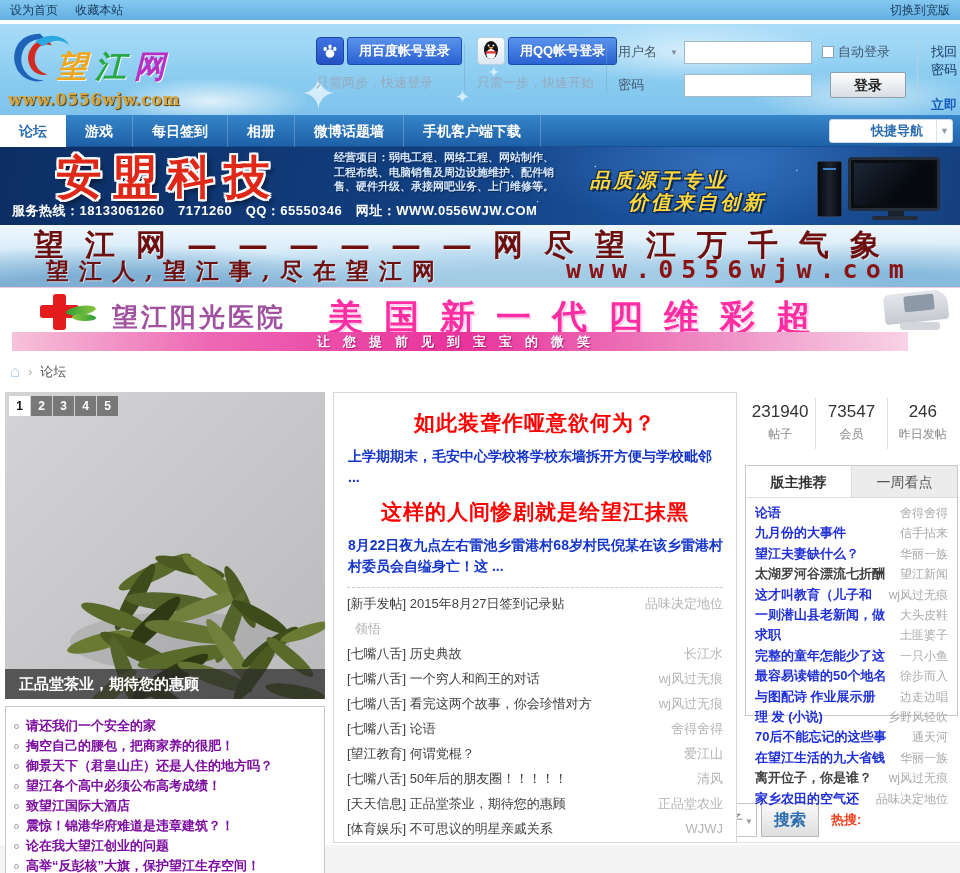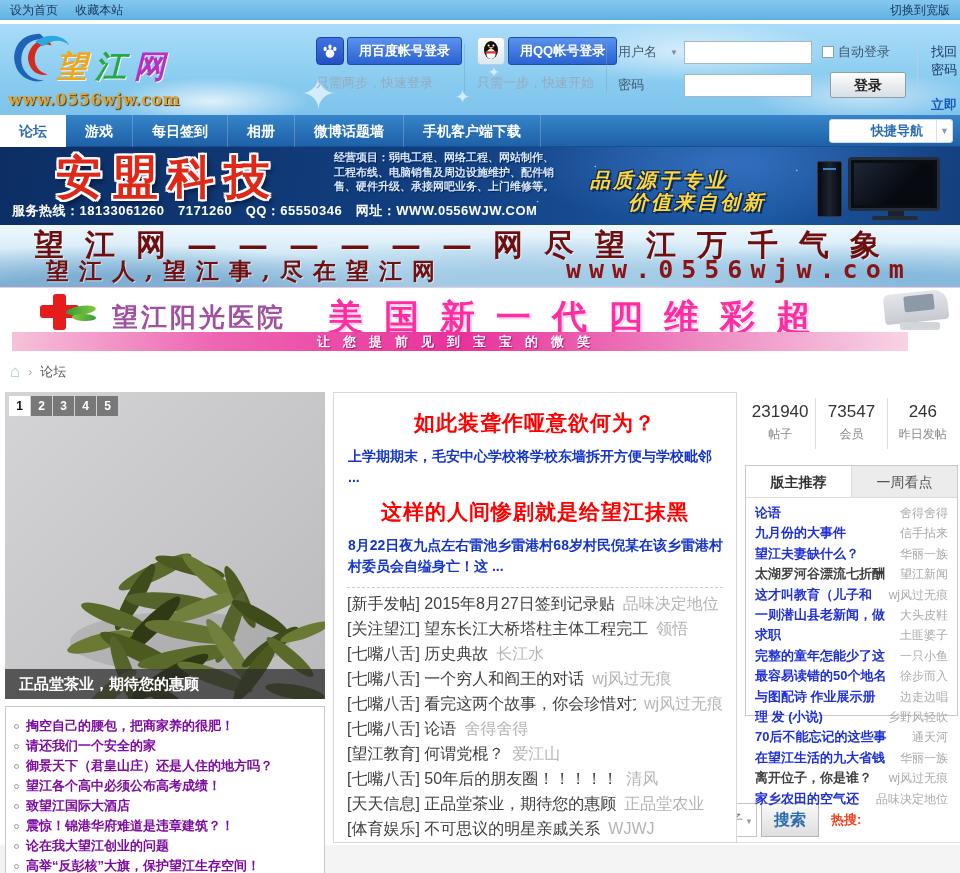--- a/index.html
+++ b/index.html
@@ -163,21 +163,21 @@
   .ll-link { font-size:13px; font-weight:bold; color:#7d0ca0; text-decoration:none; cursor:pointer; }
 
   
   .news-box { position:absolute; left:333px; top:0; width:404px; height:451px; background:#fff;
     border:1px solid #d8d8d8; z-index:1; }
   .nb-inner { padding:6px 13px 0; }
   .feat-title { font-size:21px; font-weight:bold; color:#f00; text-align:center; letter-spacing:1px;
     margin-top:10px; cursor:pointer; white-space:nowrap; }
   .feat-ex { font-size:14px; font-weight:bold; color:#1536c8; margin:9px 0 2px 1px; line-height:21px; cursor:pointer; }
   .nb-divider { border-top:1px dashed #ccc; margin:10px 0 3px; }
-  .post-row { display:flex; justify-content:flex-start; line-height:25px; font-size:16px; cursor:pointer; }
+  .post-row { display:flex; justify-content:space-between; line-height:25px; font-size:13px; cursor:pointer; }
   .post-title { color:#404040; white-space:nowrap; overflow:hidden; }
   .post-author { color:#b4b4b4; white-space:nowrap; margin-left:8px; }
 
   
   .search-row { position:absolute; left:333px; top:405px; width:627px; height:46px; z-index:0;
     border-bottom:1px solid #e2e2e2; background:#fff; }
   .search-icon { position:absolute; left:11px; top:10px; }
   .search-input { position:absolute; left:44px; top:6px; width:326px; height:34px; border:1px solid #c4c4c4;
     padding:0 10px; font-size:14px; color:#333; }
   .search-input::placeholder { color:#a8a8a8; }
@@ -388,25 +388,25 @@
         <ellipse cx="105" cy="300" rx="34" ry="8" fill="#72803d" transform="rotate(-40 105 300)"></ellipse>
         <ellipse cx="155" cy="302" rx="30" ry="7" fill="#3e4c1c" transform="rotate(30 155 302)"></ellipse>
       </g>
     </svg>
     <div class="caption">正品堂茶业，期待您的惠顾</div>
   </div>
 
   <div class="left-links" id="left-links">
       <div class="ll-row">
         <span class="ll-bullet"></span>
+        <a class="ll-link">请还我们一个安全的家</a>
+      </div>
+      <div class="ll-row">
+        <span class="ll-bullet"></span>
         <a class="ll-link">掏空自己的腰包，把商家养的很肥！</a>
-      </div>
-      <div class="ll-row">
-        <span class="ll-bullet"></span>
-        <a class="ll-link">请还我们一个安全的家</a>
       </div>
       <div class="ll-row">
         <span class="ll-bullet"></span>
         <a class="ll-link">御景天下（君皇山庄）还是人住的地方吗？</a>
       </div>
       <div class="ll-row">
         <span class="ll-bullet"></span>
         <a class="ll-link">望江各个高中必须公布高考成绩！</a>
       </div>
       <div class="ll-row">
@@ -433,21 +433,20 @@
       <div class="feat-ex">上学期期末，毛安中心学校将学校东墙拆开方便与学校毗邻 ...</div>
       <div class="feat-title">这样的人间惨剧就是给望江抹黑</div>
       <div class="feat-ex">8月22日夜九点左右雷池乡雷港村68岁村民倪某在该乡雷港村村委员会自缢身亡！这 ...</div>
       <div class="nb-divider"></div>
       <div id="post-list">
           <div class="post-row">
             <span class="post-title">[新手发帖] 2015年8月27日签到记录贴</span>
             <span class="post-author">品味决定地位</span>
           </div>
           <div class="post-row">
-            <span class="post-title">[关注望江] 望东长江大桥塔柱主体工程完工</span>
             <span class="post-author">领悟</span>
           </div>
           <div class="post-row">
             <span class="post-title">[七嘴八舌] 历史典故</span>
             <span class="post-author">长江水</span>
           </div>
           <div class="post-row">
             <span class="post-title">[七嘴八舌] 一个穷人和阎王的对话</span>
             <span class="post-author">wj风过无痕</span>
           </div>

